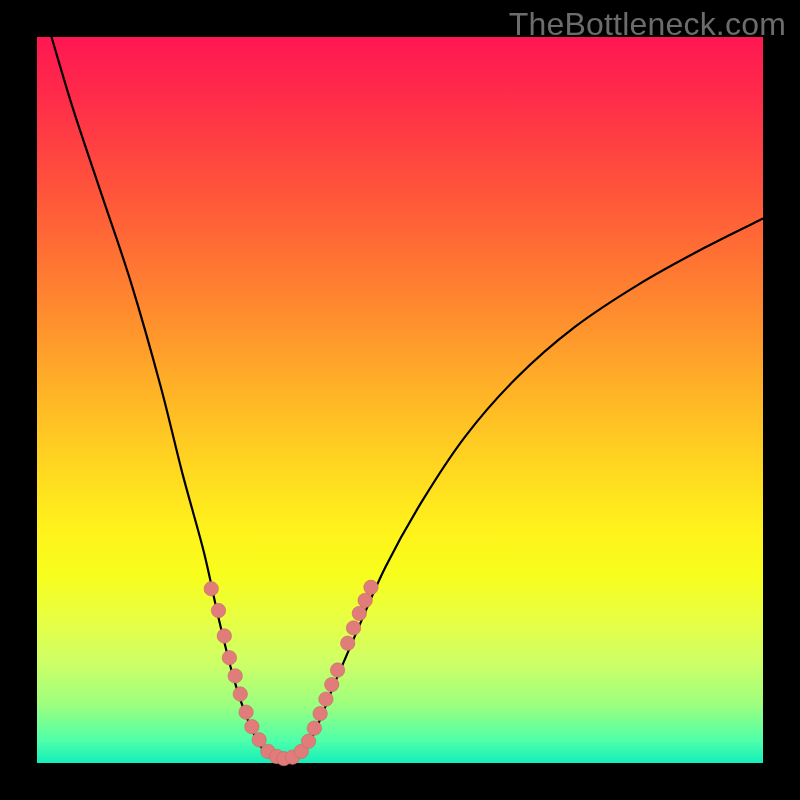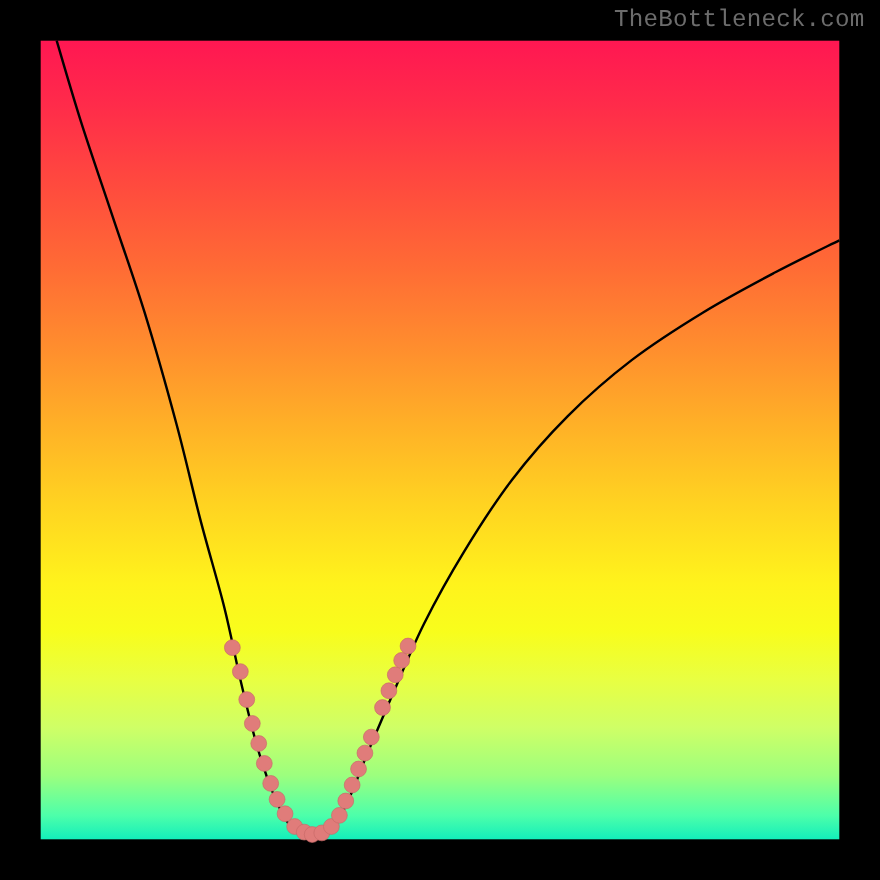--- a/index.html
+++ b/index.html
@@ -40,25 +40,24 @@
       #9cff7e 92%,
       #4dffaa 97%,
       #13eebb 100%
     );
   }
   .watermark {
     position: absolute;
     top: 6px;
     right: 14px;
     color: #6c6c6c;
-    font-size: 22px;
+    font-size: 32px;
     font-weight: 500;
     letter-spacing: 0.2px;
     user-select: none;
-    font-family: Liberation Mono, monospace;
   }
   svg.overlay {
     position: absolute;
     top: 37px;
     left: 37px;
     width: 726px;
     height: 726px;
     overflow: visible;
   }
   .curve {

